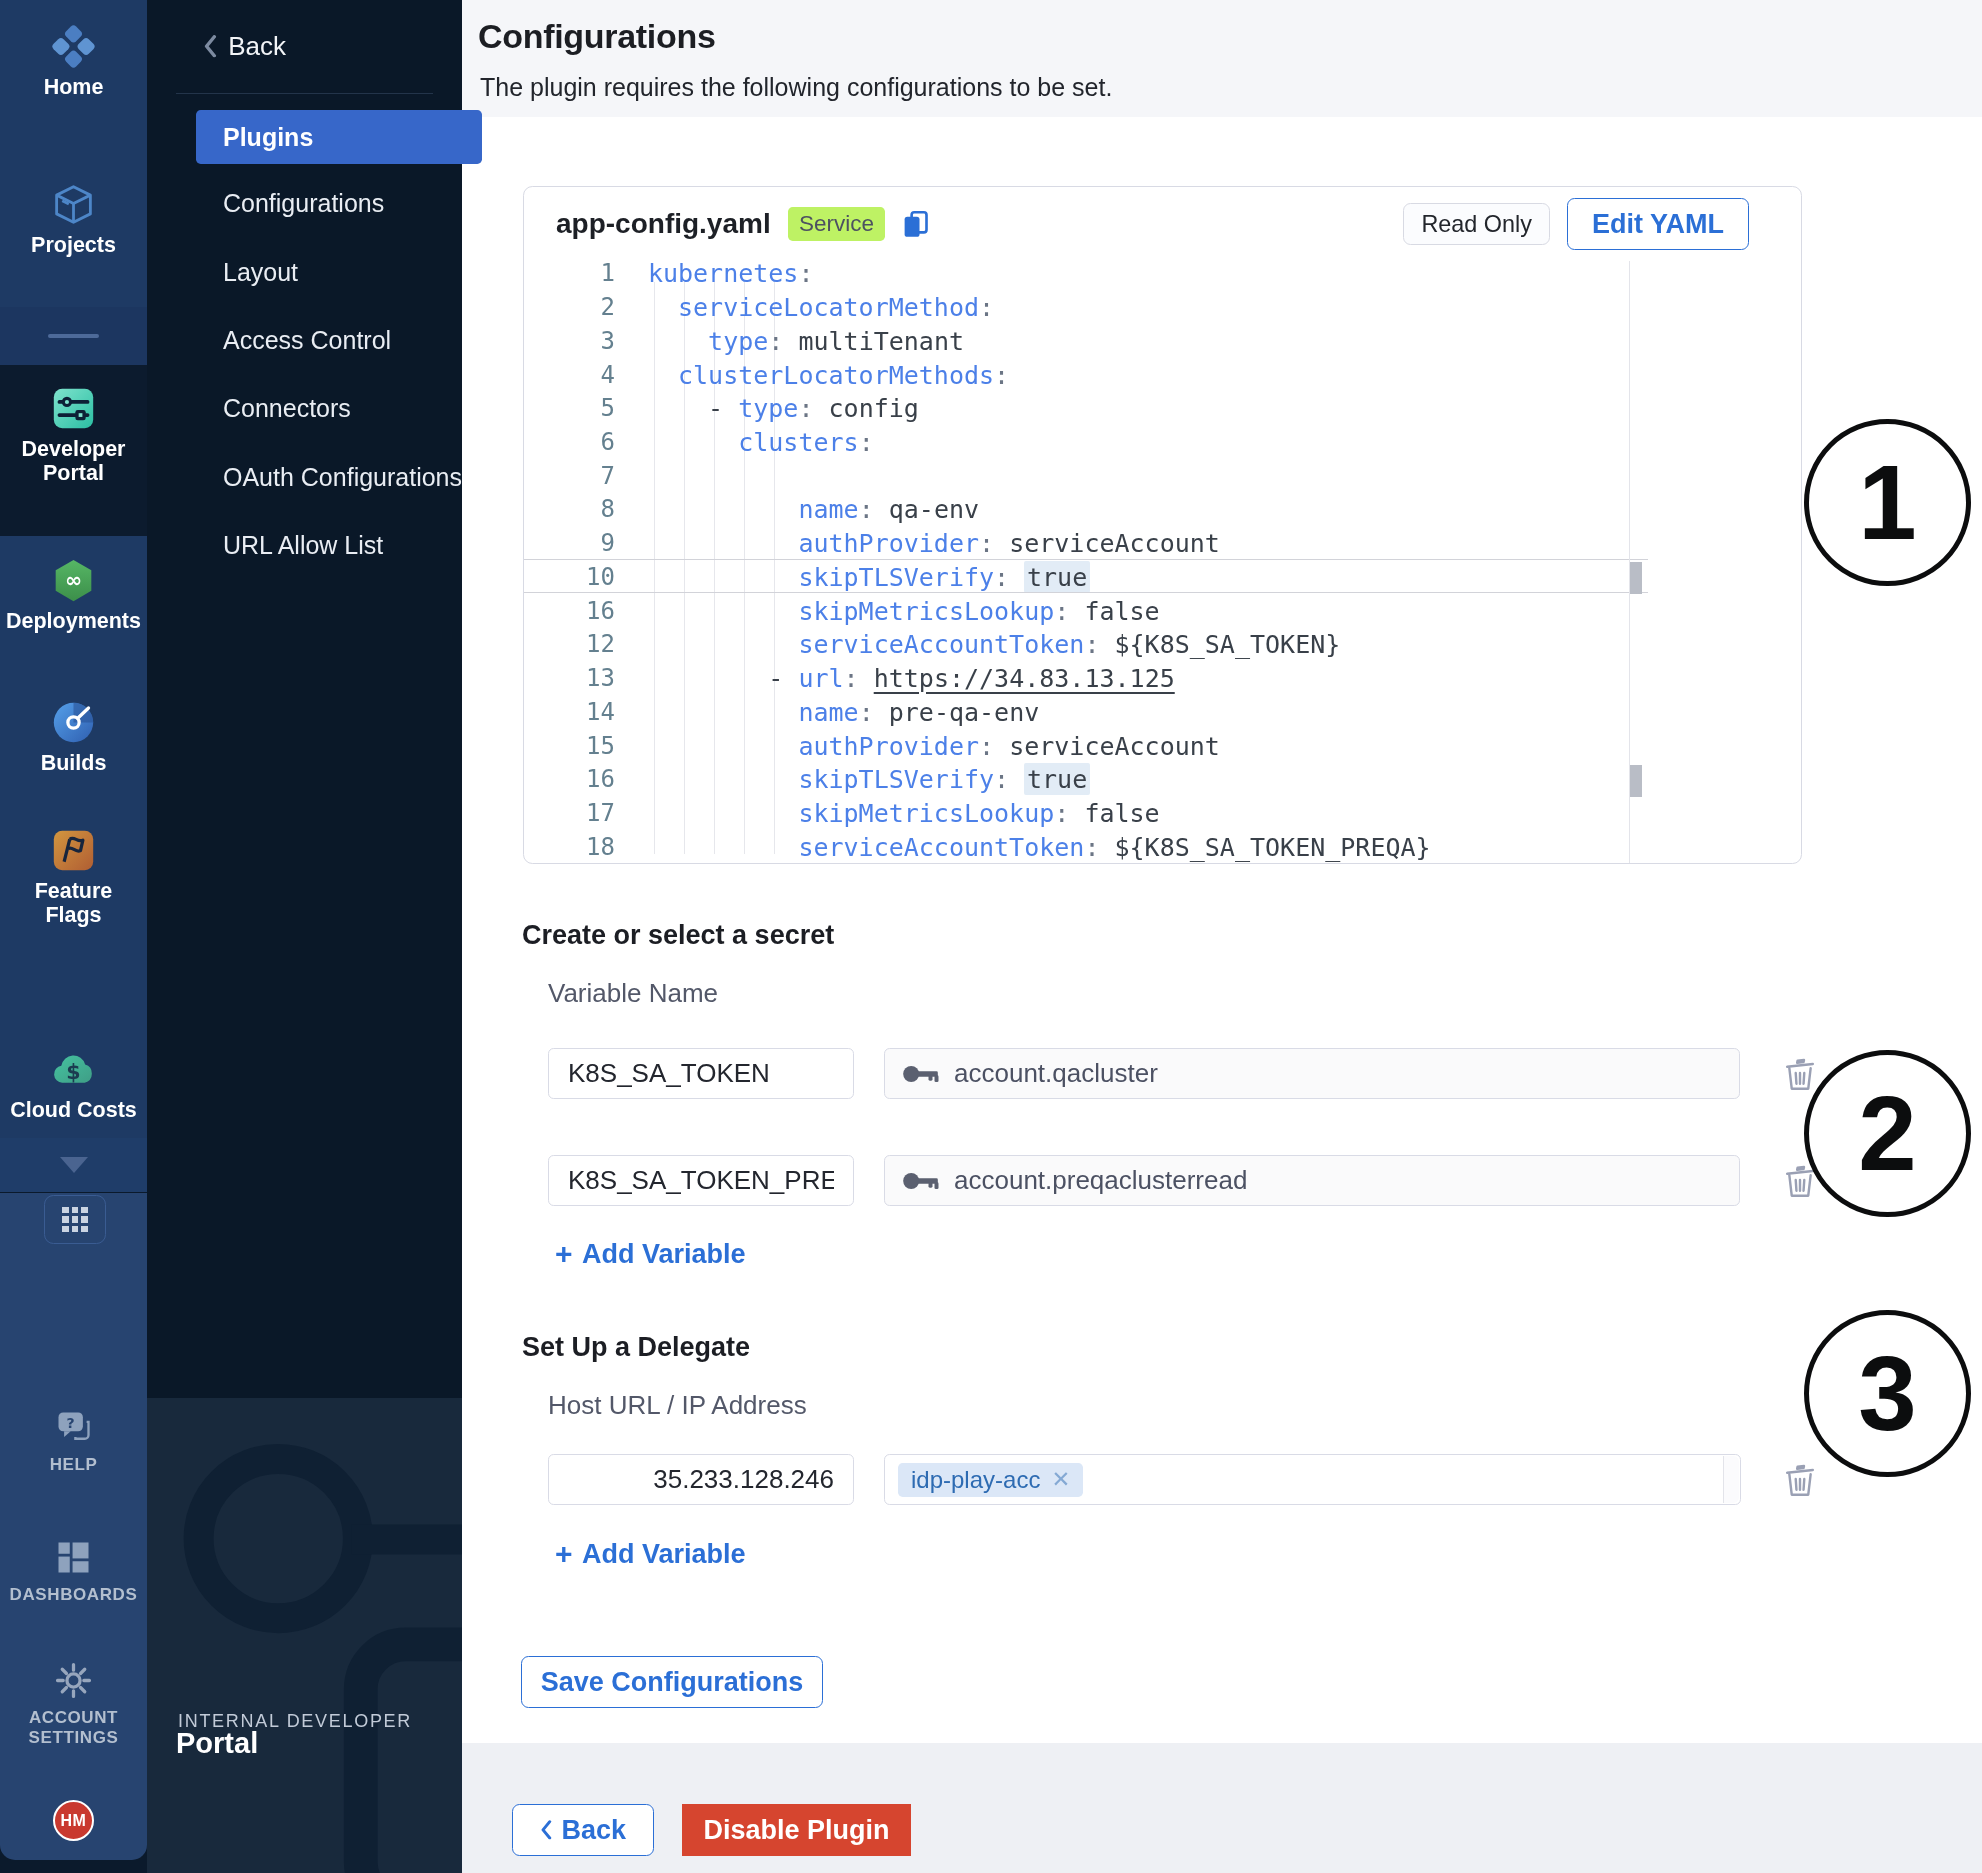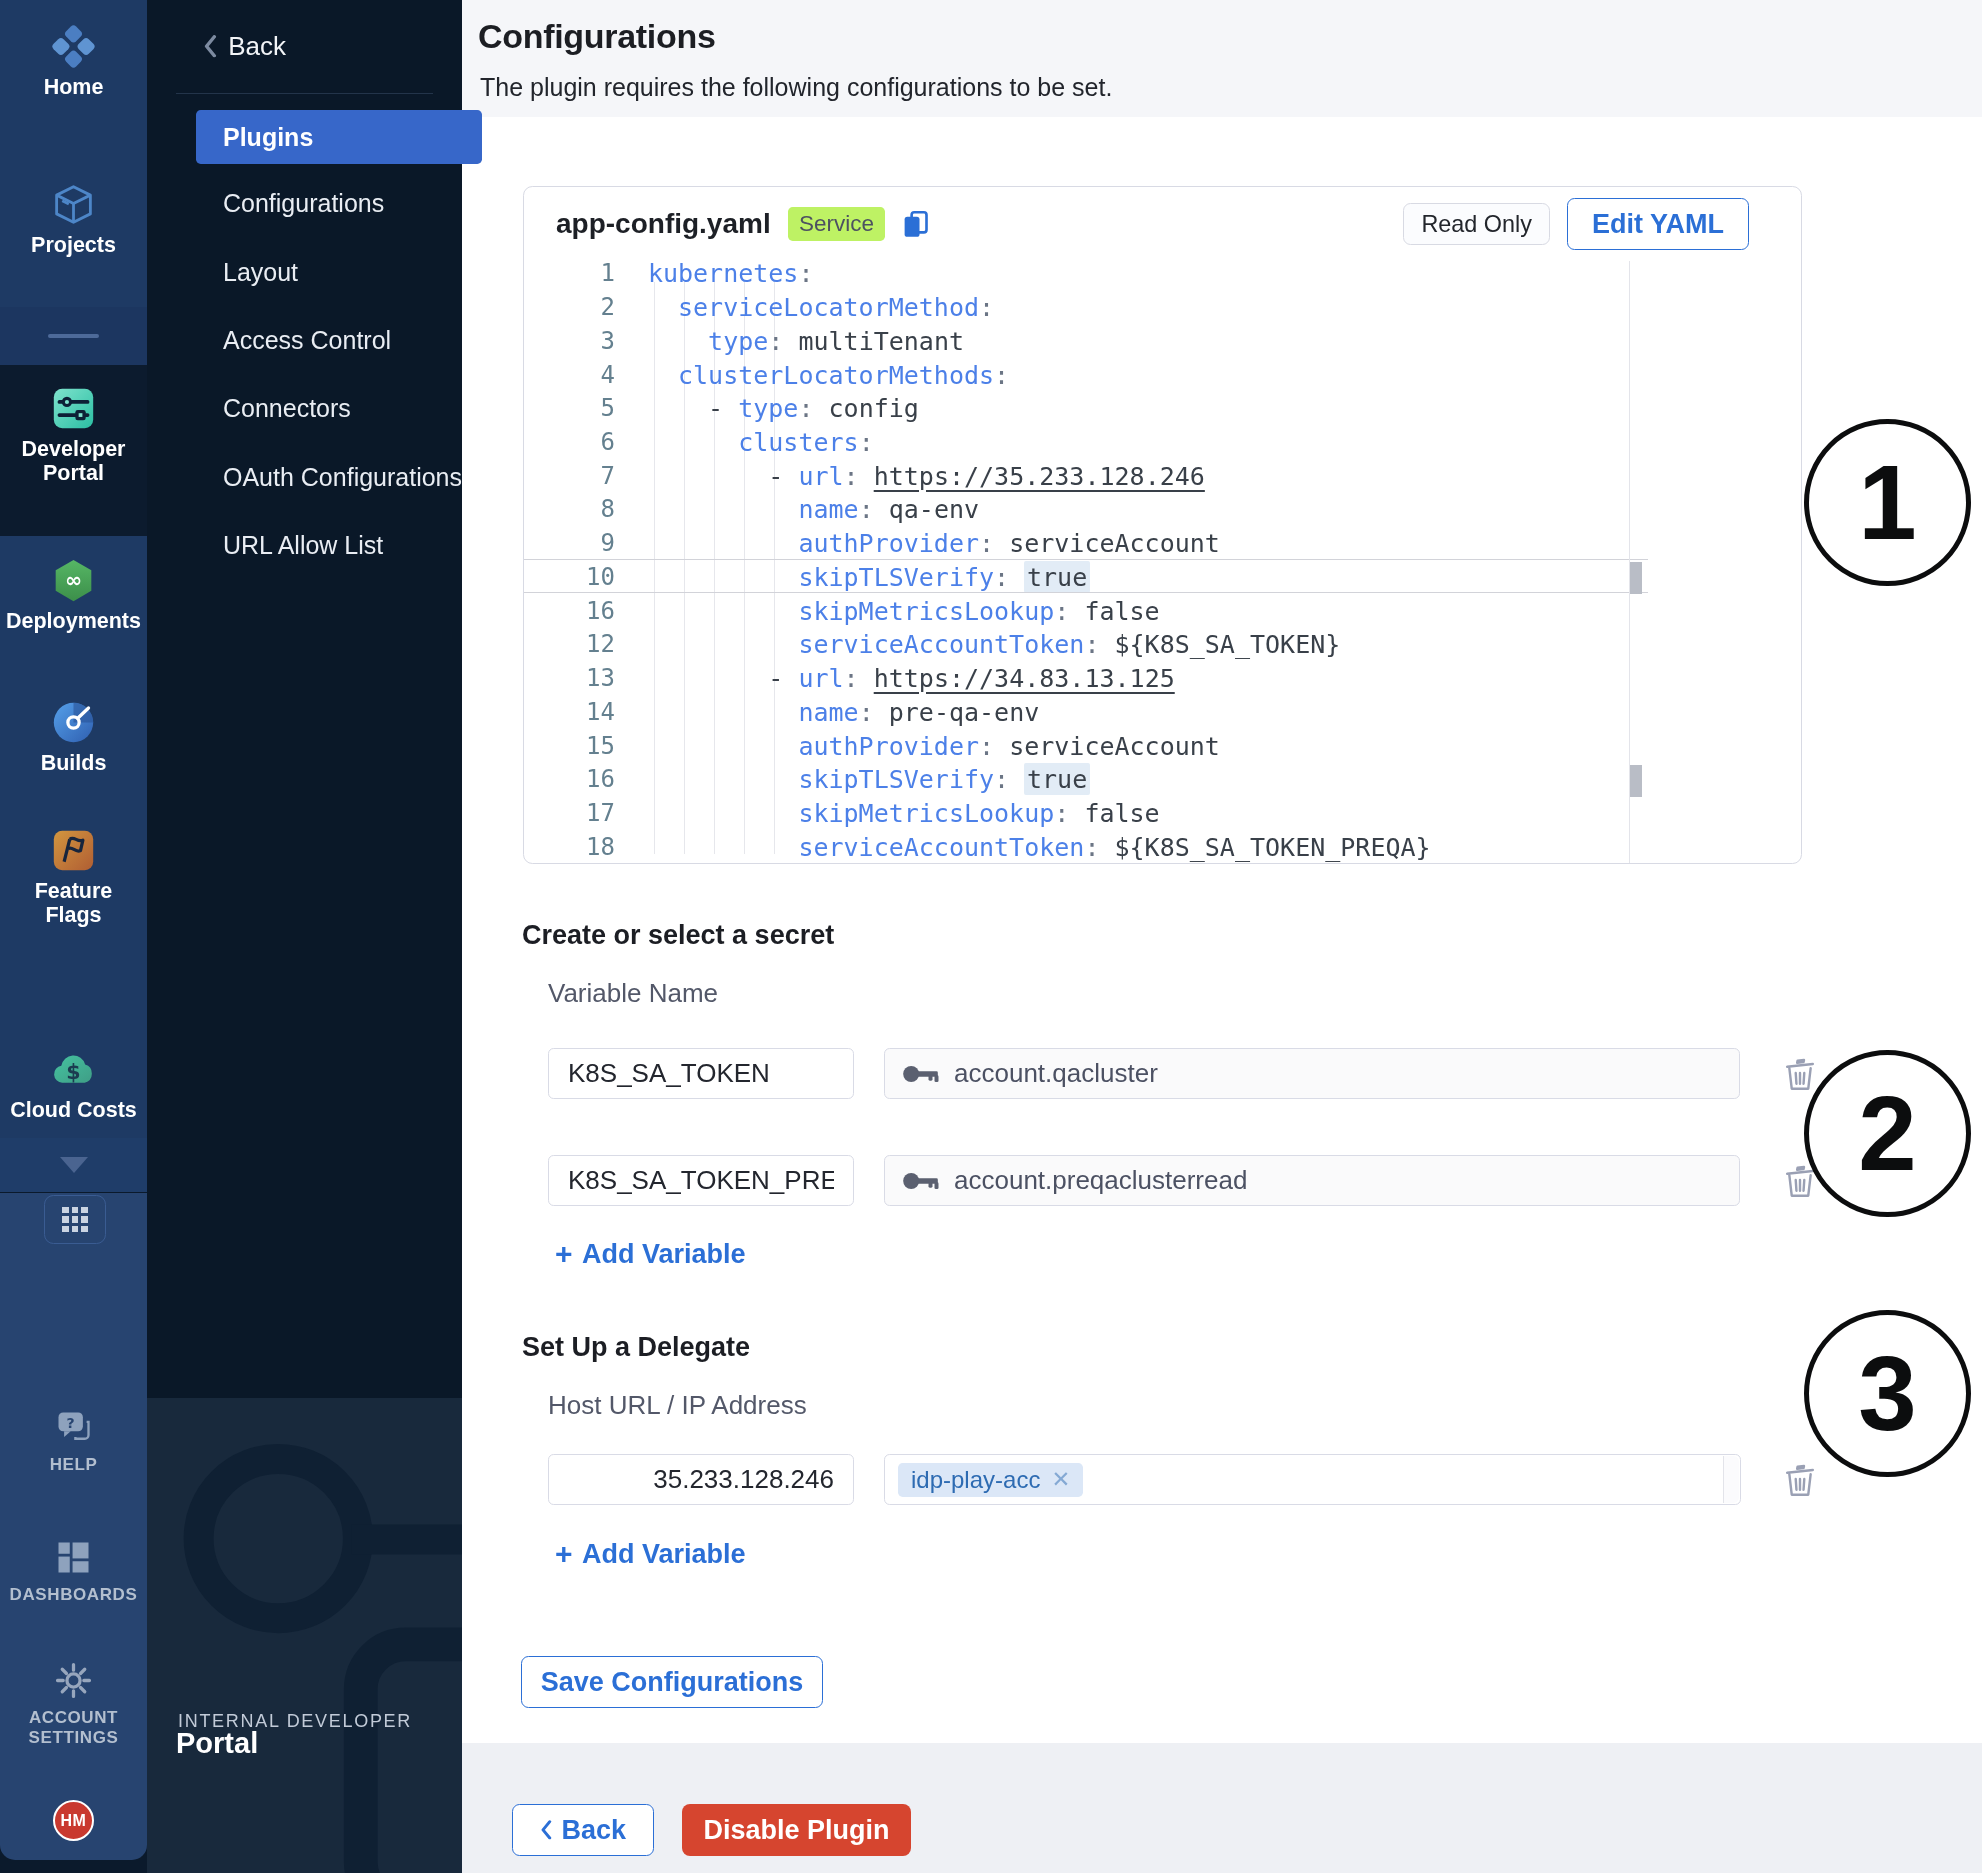--- a/index.html
+++ b/index.html
@@ -97,21 +97,21 @@
   .trash-btn{position:absolute;width:36px;height:37px;cursor:pointer;background:none;border:none;padding:0;}
   .add-link{position:absolute;display:flex;align-items:center;gap:9.4px;color:#2b6fd6;font-size:27px;
       font-weight:bold;cursor:pointer;}
   .add-link .plus{font-size:30px;font-weight:bold;}
 
   .save-btn{left:521px;top:1656px;width:302px;height:52px;border:1.9px solid #2b6fd6;border-radius:7.5px;
       background:#fff;color:#2b6fd6;font-size:27px;font-weight:bold;cursor:pointer;font-family:inherit;}
   .back-btn{left:512px;top:1804px;width:142px;height:52px;border:1.9px solid #2b6fd6;border-radius:7.5px;
       background:#fff;color:#2b6fd6;font-size:27px;font-weight:bold;cursor:pointer;font-family:inherit;
       display:flex;align-items:center;justify-content:center;gap:9.4px;}
-  .disable-btn{left:682px;top:1804px;width:229px;height:52px;border:none;border-radius:8px;
+  .disable-btn{left:682px;top:1804px;width:229px;height:52px;border:none;border-radius:0;
       background:#d6452f;color:#fff;font-size:27px;font-weight:bold;cursor:pointer;font-family:inherit;}
 
   .annotation{position:absolute;left:1804px;width:167px;height:167px;border:5.6px solid #0c0d0e;
       border-radius:50%;box-sizing:border-box;display:flex;align-items:center;justify-content:center;
       font-size:105px;font-weight:600;color:#0c0d0e;background:transparent;z-index:6;}
 
   .icon-48{width:45px;height:45px;}
   .key-icon{flex:none;}
 </style>
 </head>
@@ -394,21 +394,20 @@
         <div class="code-row" style="top: 130px;">
     <span class="ln">5</span>
     <pre class="code-text"><span>    </span><span class="tok-dash">- </span><span class="tok-key">type</span><span class="tok-colon">:</span> <span class="tok-val plain">config</span></pre>
   </div>
         <div class="code-row" style="top: 164px;">
     <span class="ln">6</span>
     <pre class="code-text"><span>      </span><span class="tok-key">clusters</span><span class="tok-colon">:</span></pre>
   </div>
         <div class="code-row" style="top: 198px;">
     <span class="ln">7</span>
-    <pre class="code-text"><span>        </span><span class="tok-dash">- </span><span class="tok-key">url</span><span class="tok-colon">:</span> <span class="tok-val url">https://35.233.128.246</span></pre>
   </div>
         <div class="code-row" style="top: 231px;">
     <span class="ln">8</span>
     <pre class="code-text"><span>          </span><span class="tok-key">name</span><span class="tok-colon">:</span> <span class="tok-val plain">qa-env</span></pre>
   </div>
         <div class="code-row" style="top: 265px;">
     <span class="ln">9</span>
     <pre class="code-text"><span>          </span><span class="tok-key">authProvider</span><span class="tok-colon">:</span> <span class="tok-val plain">serviceAccount</span></pre>
   </div>
         <div class="code-row" style="top: 299px;">

